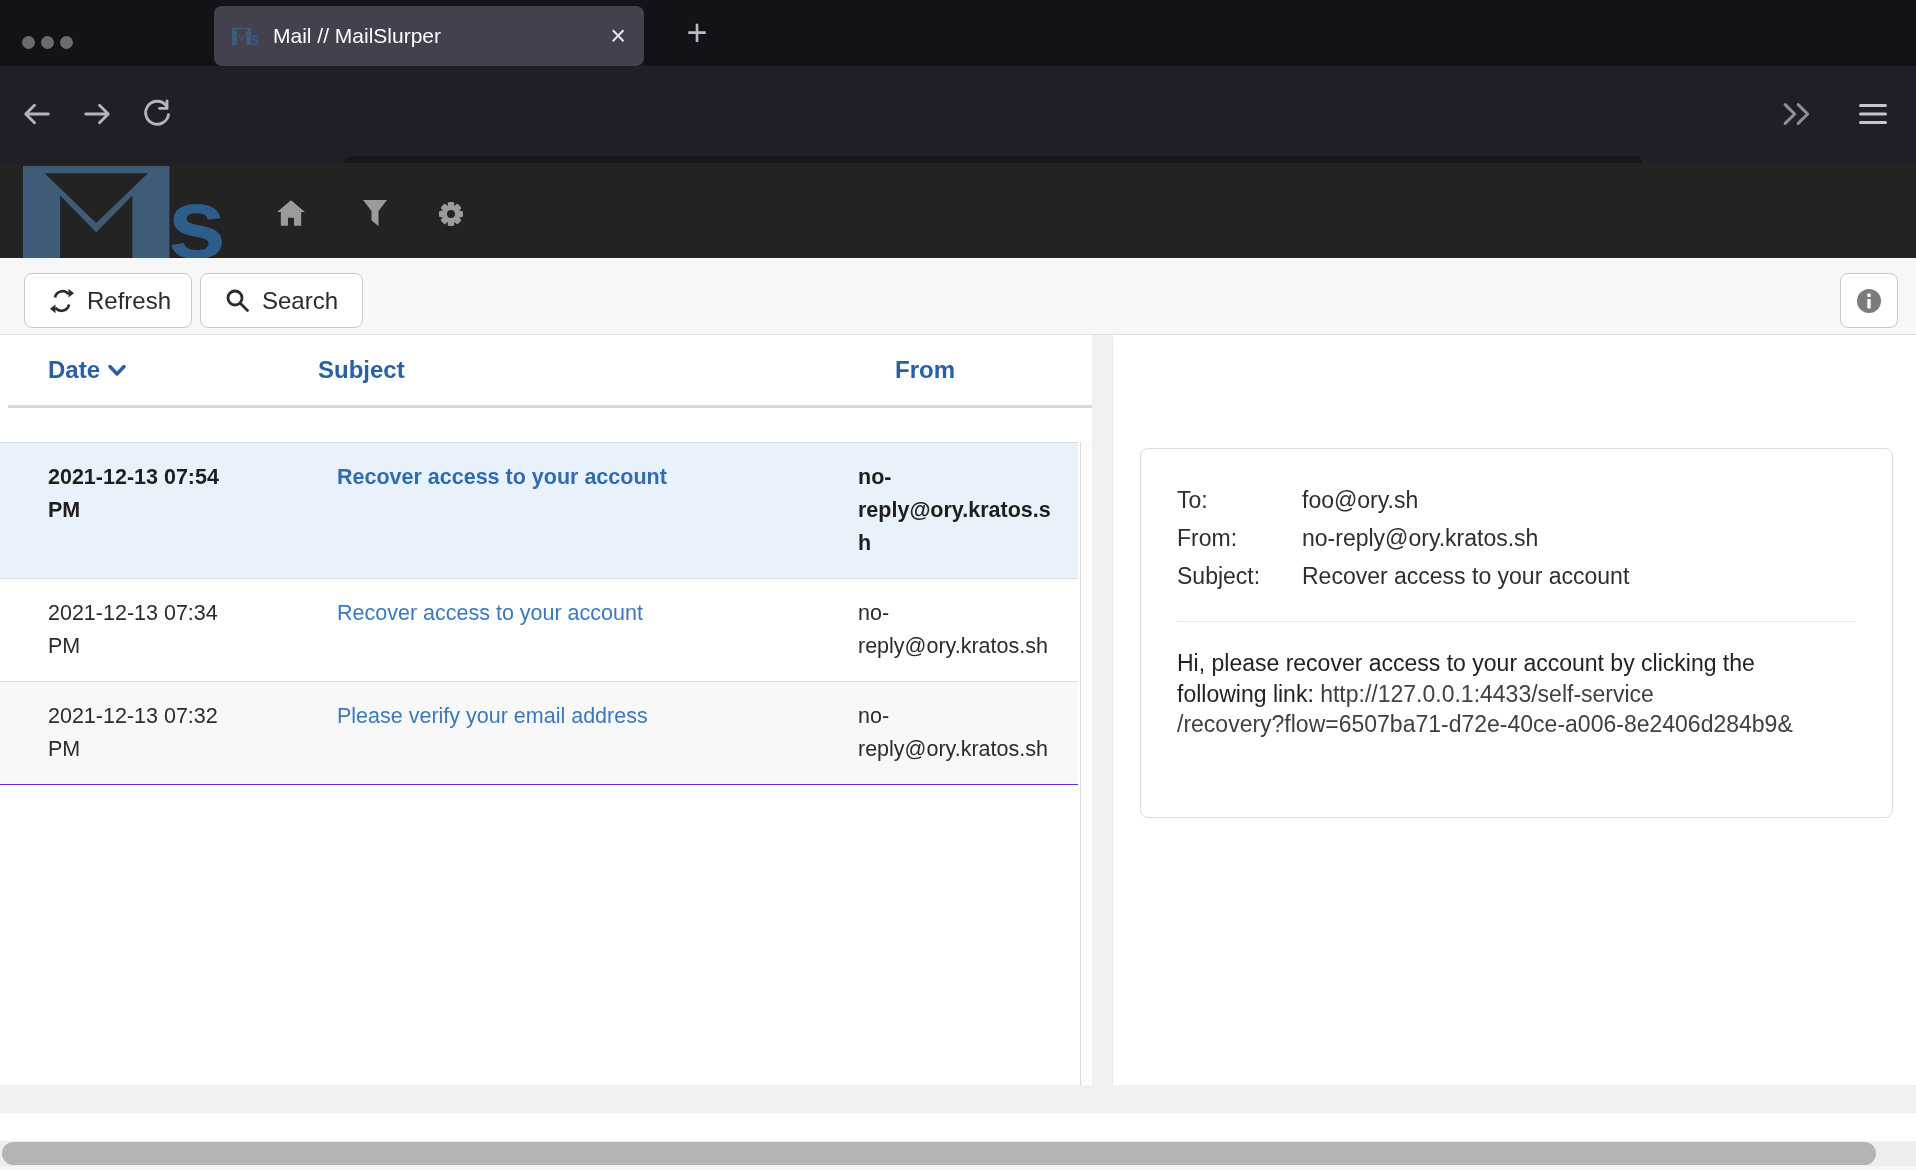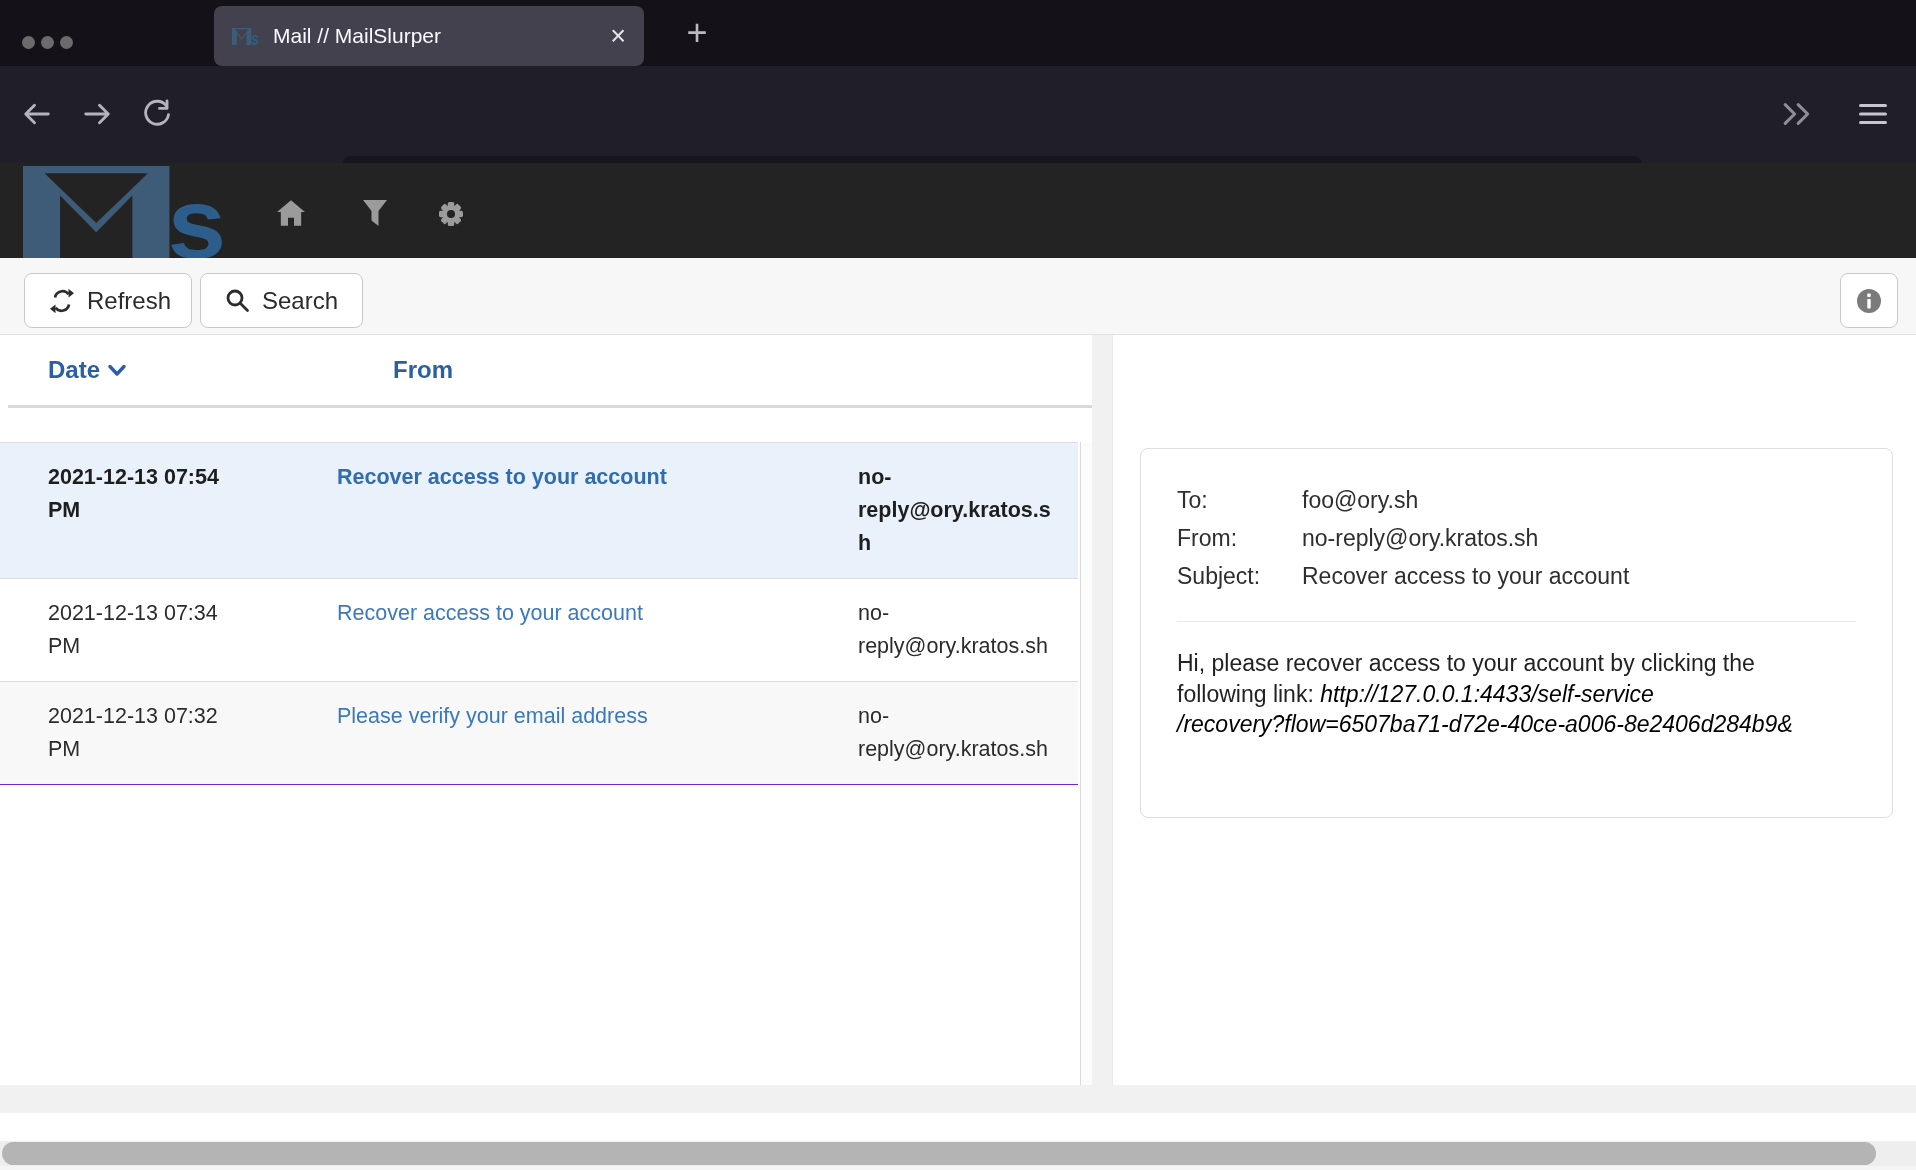--- a/index.html
+++ b/index.html
@@ -66,21 +66,21 @@
                  box-shadow:0 1px 2px rgba(0,0,0,0.10); }
   .details-header { position:absolute; left:1135px; top:335px; width:781px; height:73px; background:#4674b2;
                     border-radius:7px 7px 0 0; display:flex; align-items:center; padding:0 26px; }
   .details-title { color:#ffffff; font-weight:bold; font-size:26px; flex:1; }
   .details-card { position:absolute; left:1140px; top:448px; width:753px; height:370px; background:#ffffff;
                   border:1px solid #dddddd; border-radius:8px; padding:32px 36px 0; }
   .meta-row { display:flex; font-size:23px; line-height:38px; color:#2e2e2e; }
   .meta-label { width:125px; }
   .card-divider { border:none; border-top:1px solid #e8e8e8; margin-top:26px; }
   .mail-body { margin-top:26px; font-size:23px; line-height:30.5px; color:#222222; width:645px; }
-  .mail-body a { color:#000000; text-decoration:none;font-style:italic; }
+  .mail-body a { color:#404040; text-decoration:none; }
   .link-line { display:block; }
   .link-line.first { display:inline; }
   
   .bottom-gap { position:absolute; left:0; top:1085px; width:1916px; height:28px; background:#f1f1f1; }
   .bottom-white { position:absolute; left:0; top:1113px; width:1916px; height:28px; background:#ffffff; }
   .hscroll-track { position:absolute; left:0; top:1141px; width:1916px; height:25px; background:#eeeeee; }
   .hscroll-thumb { position:absolute; left:2px; top:1px; width:1874px; height:23px; background:#b4b4b4; border-radius:12px; }
   .bottom-strip { position:absolute; left:0; top:1166px; width:1916px; height:4px; background:#f5f5f5; }
   svg { display:block; }
 </style>
@@ -232,20 +232,21 @@
   <div class="list-header">
     <div class="cols">
       <span class="col-label">
         <span>Date</span>
         <span>
           <svg width="18" height="13" viewBox="0 0 18 13" fill="none" stroke="#2a5fa3" stroke-width="3.4" stroke-linecap="round" stroke-linejoin="round">
               <polyline points="2,2.5 9,10 16,2.5"></polyline>
             </svg>
         </span>
       </span>
+      <span class="col-label">Subject</span>
       <span class="col-label col-from">From</span>
     </div>
   </div>
   <div class="list-underline"></div>
 
   <div class="left-panel">
     <div class="rows">
       <div class="mail-row row-selected">
         <div class="cell-date">2021-12-13 07:54 PM</div>
         <div class="cell-subj"><a href="#">Recover access to your account</a></div>

